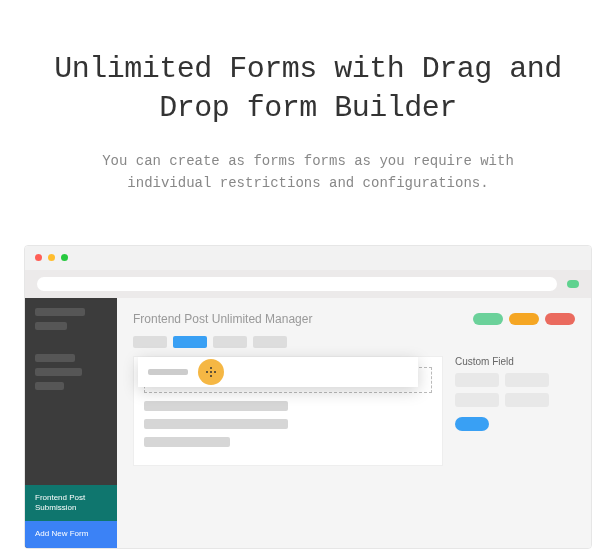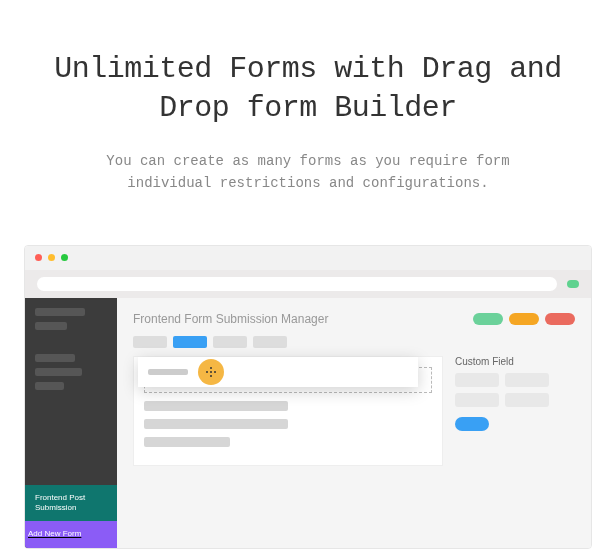--- a/index.html
+++ b/index.html
@@ -22,21 +22,21 @@
 .status-dot { width: 12px; height: 8px; background: #5fd28f; border-radius: 4px; }
 
 .app { display: flex; height: 250px; }
 
 .sidebar { width: 92px; background: #3c3c3c; display: flex; flex-direction: column; }
 .sb-block { margin: 10px 10px 4px; }
 .sb-line { height: 8px; background: #565656; border-radius: 2px; margin-bottom: 6px; }
 .sb-section { margin-top: 14px; }
 .sb-item-active { background: #0f766e; padding: 8px 10px; }
 .sb-item-active .t { font-size: 8px; color: #fff; line-height: 1.3; }
-.sb-item-new { background: #8b5cf6; padding: 8px 3px; text-decoration: underline; }
+.sb-item-new { background: #3b82f6; padding: 8px 10px; }
 .sb-item-new .t { font-size: 8px; color: #fff; line-height: 1.3; }
 
 .main { flex: 1; background: #f5f5f5; padding: 14px 16px; position: relative; }
 .main-head { display: flex; align-items: center; justify-content: space-between; margin-bottom: 10px; }
 .main-title { font-size: 12px; color: #999; font-weight: 400; }
 .pills { display: flex; gap: 6px; }
 .pill { width: 30px; height: 12px; border-radius: 6px; }
 .pill.g { background: #6bd19a; }
 .pill.o { background: #f5a623; }
 .pill.r { background: #ea6a5e; }
@@ -60,21 +60,21 @@
 .rside-title { font-size: 10px; color: #666; margin-bottom: 6px; }
 .chips { display: flex; flex-wrap: wrap; gap: 6px; margin-bottom: 10px; }
 .chip { width: 44px; height: 14px; background: #e8e8e8; border-radius: 3px; }
 .chip.blue { background: #39a0f4; border-radius: 7px; width: 34px; }
 </style>
 </head>
 <body>
 
 <div class="hero">
   <h1>Unlimited Forms with Drag and Drop form Builder</h1>
-  <p>You can create as many forms as you require form individual restrictions and configurations.</p>
+  <p>You can create as forms forms as you require with individual restrictions and configurations.</p>
 </div>
 
 <div class="mockup">
 
   <div class="titlebar">
     <div class="dot red"></div>
     <div class="dot yellow"></div>
     <div class="dot green"></div>
   </div>
 
@@ -99,21 +99,21 @@
       <div class="sb-item-active">
         <div class="t">Frontend Post Submission</div>
       </div>
       <div class="sb-item-new">
         <div class="t">Add New Form</div>
       </div>
     </div>
 
     <div class="main">
       <div class="main-head">
-        <div class="main-title">Frontend Form Submission Manager</div>
+        <div class="main-title">Frontend Post Unlimited Manager</div>
         <div class="pills">
           <div class="pill g"></div>
           <div class="pill o"></div>
           <div class="pill r"></div>
         </div>
       </div>
 
       <div class="tabs">
         <div class="tab"></div>
         <div class="tab active"></div>

